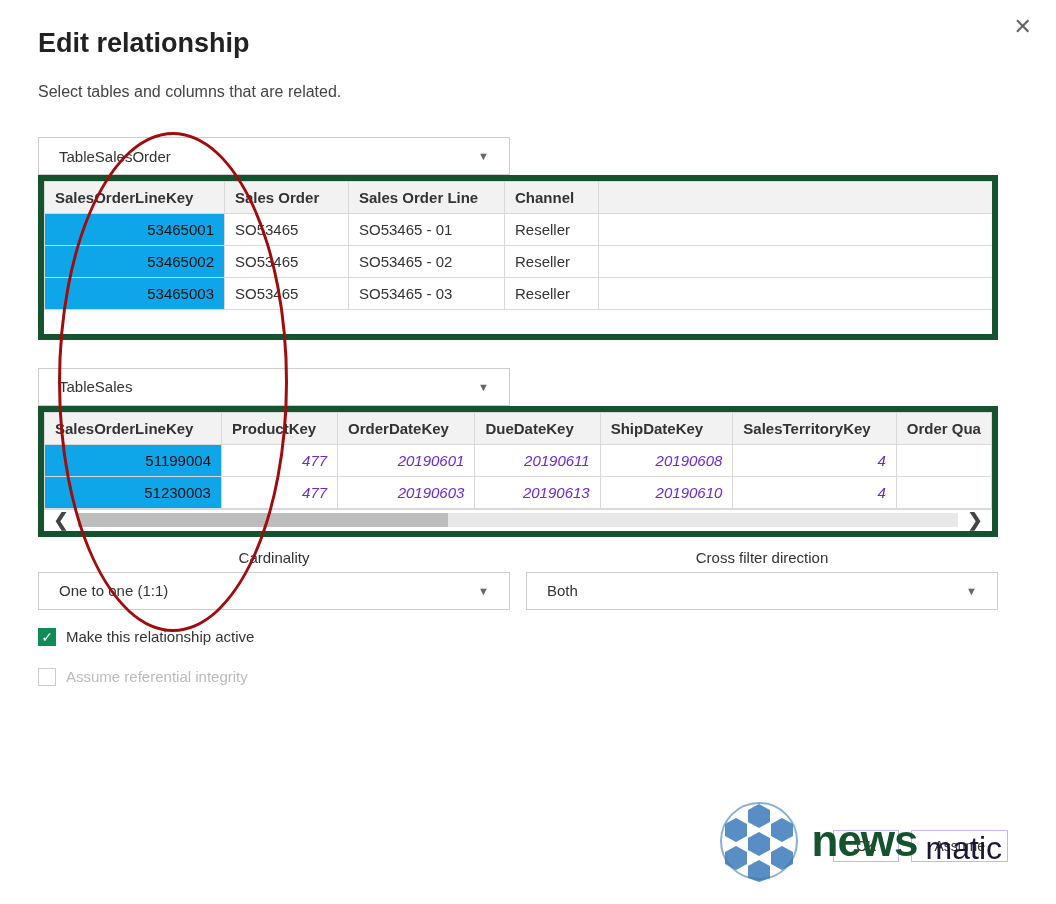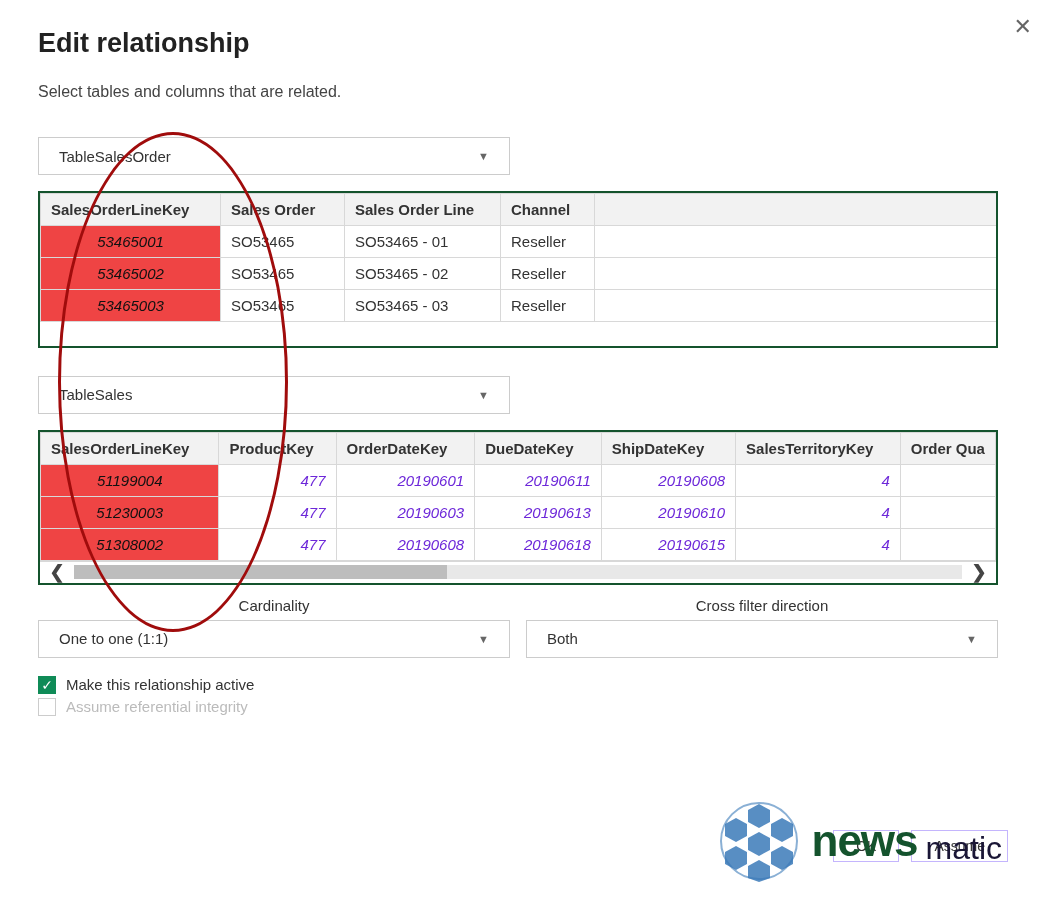--- a/index.html
+++ b/index.html
@@ -43,22 +43,22 @@
       color: #333;
       cursor: pointer;
       width: 472px;
       height: 38px;
     }
     .dropdown .chev {
       font-size: 11px;
       color: #666;
     }
     .preview {
-      border: 2px solid #14532d;
-      margin-top: 16px;
+      border: 6px solid #14532d;
+      margin-top: 0;
       margin-bottom: 26px;
       width: 960px;
       overflow: hidden;
     }
     table {
       border-collapse: collapse;
       font-size: 15px;
     }
     th, td {
       border: 1px solid #d8d8d8;
@@ -66,23 +66,22 @@
       text-align: left;
       height: 32px;
       white-space: nowrap;
     }
     th {
       background: #f2f2f2;
       font-weight: 600;
       color: #333;
     }
     td.key-col {
-      background: #ef4444;
-      text-align: center;
-      font-style: italic;
+      background: #0ea5e9;
+      text-align: right;
       color: #111;
     }
     td.num {
       text-align: right;
       font-style: italic;
       color: #6d28d9;
     }
     .pad-row td {
       height: 24px;
       border: none;
@@ -284,29 +283,20 @@
       <td class="num">20190608</td>
       <td class="num">4</td>
       <td></td>
     </tr>
     <tr>
       <td class="key-col">51230003</td>
       <td class="num">477</td>
       <td class="num">20190603</td>
       <td class="num">20190613</td>
       <td class="num">20190610</td>
-      <td class="num">4</td>
-      <td></td>
-    </tr>
-    <tr>
-      <td class="key-col">51308002</td>
-      <td class="num">477</td>
-      <td class="num">20190608</td>
-      <td class="num">20190618</td>
-      <td class="num">20190615</td>
       <td class="num">4</td>
       <td></td>
     </tr>
   </tbody>
     </table>
   <div class="scrollrow">
     <div class="arr">❮</div>
     <div class="track">
       <div class="thumb"></div>
     </div>
@@ -328,21 +318,21 @@
       <span>Both</span>
       <span class="chev">▼</span>
     </div>
   </div>
 </div>
 
 <div class="checkrow">
   <span class="checkbox checked">✓</span>
   <span>Make this relationship active</span>
 </div>
-<div class="checkrow disabled" style="margin-top:4px;">
+<div class="checkrow disabled" style="margin-top:22px;">
   <span class="checkbox disabled"></span>
   <span>Assume referential integrity</span>
 </div>
 
 <div class="buttons">
   <div class="btn">OK</div>
   <div class="btn">Assume</div>
 </div>
 
 <div class="annot"></div>

